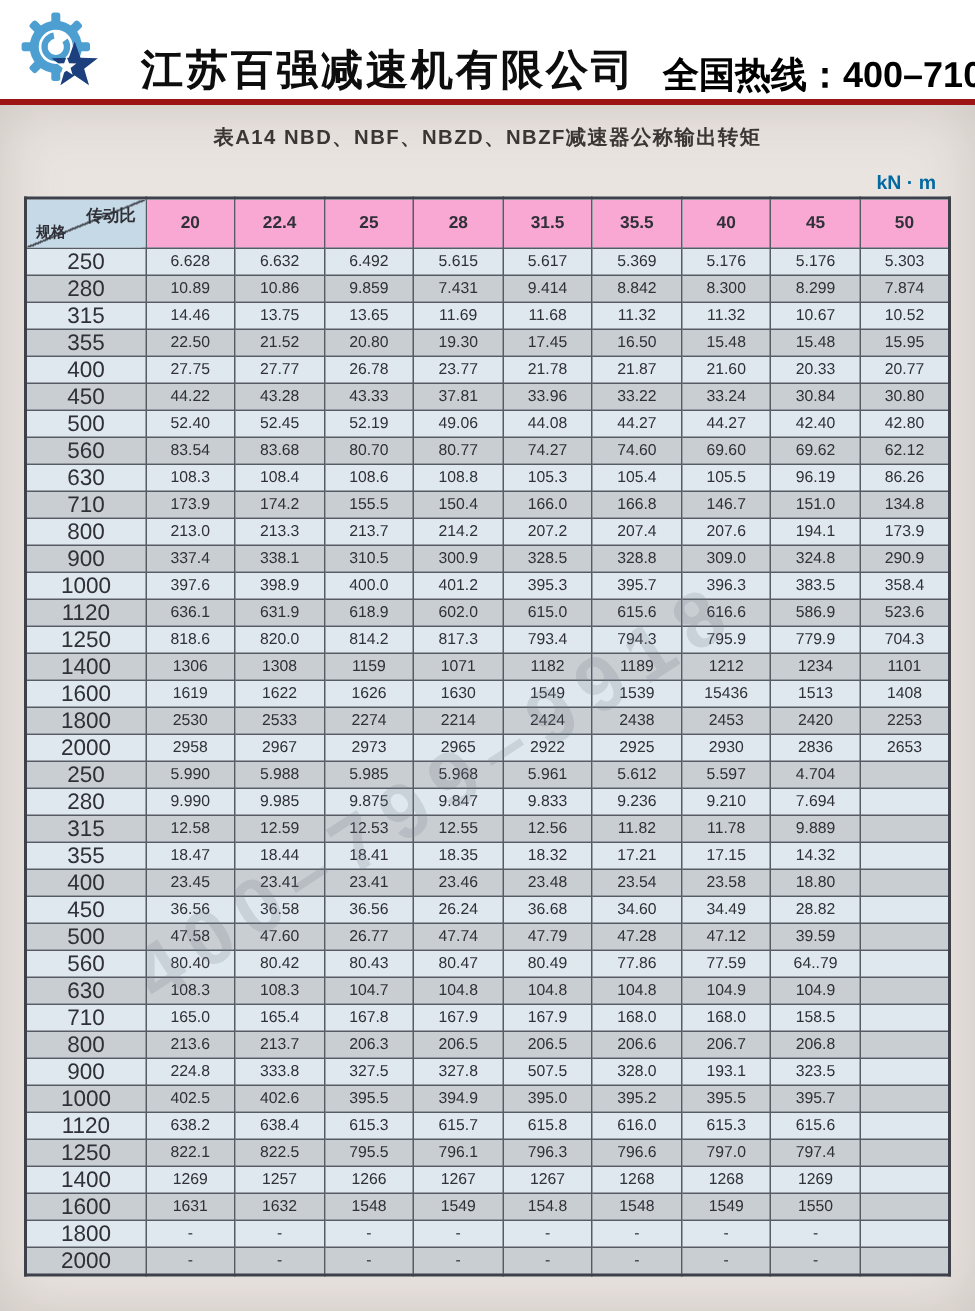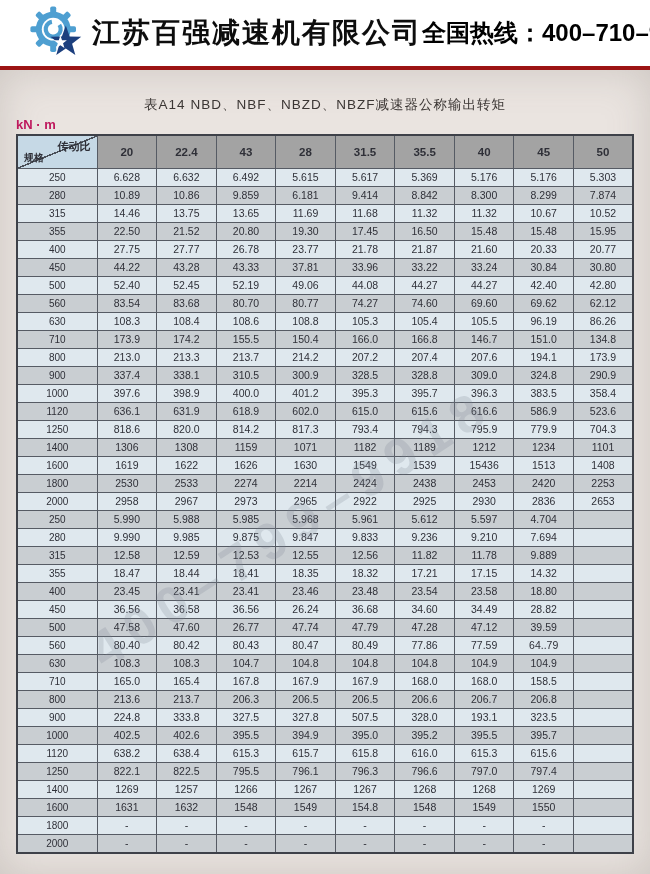--- a/index.html
+++ b/index.html
@@ -5,64 +5,64 @@
   * { margin:0; padding:0; box-sizing:border-box; }
   html,body { width:650px; height:874px; }
   body {
     font-family: "Liberation Sans", "DejaVu Sans", sans-serif;
     background:#ffffff; overflow:hidden; position:relative;
   }
 
   
   .top-header {
     height:66px; background:#ffffff;
-    display:flex; align-items:center; padding:0 12px 0 28px;
+    display:flex; align-items:flex-end; padding:0 12px 0 12px;gap:18px;
   }
   .logo { width:60px; height:60px; flex:0 0 auto; margin-top:2px; }
   .company-name {
     font-size:28px; font-weight:bold; color:#0d0d0d;
     letter-spacing:2px; margin-left:4px; white-space:nowrap;
   }
   .hotline {
     margin-left:auto; font-size:24px; font-weight:bold; color:#000000;
     white-space:nowrap; padding-right:2px;
   }
   .red-divider { height:4px; background:#9c1414; width:100%; }
 
   
   .page {
     position:relative; height:804px; background:#eae4e0;
     padding:0 16px; overflow:hidden;
     box-shadow: inset 0 0 40px rgba(120,110,105,0.25);
   }
   .table-title {
-    padding-top:26px; text-align:center;
-    font-size:13.5px; font-weight:normal; color:#3b3634; letter-spacing:1px;
+    padding-top:13px; text-align:center;
+    font-size:13.5px; font-weight:bold; color:#3b3634; letter-spacing:1px;
   }
   .unit-label {
-    font-size:13px; color:#be185d;
-    padding-right:10px; margin-top:3px; font-weight:bold;
+    text-align:right; font-size:13px; color:#0369a1;
+    padding-right:10px; margin-top:13px; font-weight:bold;
   }
 
   
   table.torque {
     width:100%; border-collapse:collapse; table-layout:fixed;
     margin-top:2px; border:2px solid #3e4149; background:#dfe8ee;
   }
   table.torque col.spec-col { width:13%; }
   table.torque th, table.torque td {
     border:1px solid #565b64; text-align:center; vertical-align:middle;
     color:#2f3038; overflow:hidden; white-space:nowrap;
   }
-  thead th { height:33px; background:#a3a3a3; font-size:11.5px; font-weight:bold;
+  thead th { height:33px; background:#f9a8d4; font-size:11.5px; font-weight:bold;
              border-bottom:2px solid #7e4a44; }
   tbody td { height:17.4px; font-size:10.5px; line-height:17px; }
   tbody tr:nth-child(odd)  td { background:#dfe8ee; }
   tbody tr:nth-child(even) td { background:#c9ced2; }
-  tbody td.spec-cell { font-size:10px; }
+  tbody td.spec-cell { font-size:15px; }
 
   
   th.corner {
     position:relative; padding:0;
     background:
       linear-gradient(to bottom right,
         rgba(0,0,0,0) 48.8%, #4a4f58 48.8%, #4a4f58 51.2%, rgba(0,0,0,0) 51.2%),
       #c6d9e6;
   }
   th.corner .corner-top    { position:absolute; top:3px;   right:6px; font-size:11px; }
@@ -113,21 +113,21 @@
       </colgroup>
     <thead>
       <tr>
         <th class="corner">
           <span class="corner-top">传动比</span>
           <span class="corner-bottom">规格</span>
         </th>
 
       <th>20</th>
           <th>22.4</th>
-          <th>43</th>
+          <th>25</th>
           <th>28</th>
           <th>31.5</th>
           <th>35.5</th>
           <th>40</th>
           <th>45</th>
           <th>50</th>
         </tr>
     </thead>
     <tbody>
 
@@ -141,21 +141,21 @@
           <td>5.369</td>
           <td>5.176</td>
           <td>5.176</td>
           <td>5.303</td>
         </tr>
         <tr>
           <td class="spec-cell">280</td>
           <td>10.89</td>
           <td>10.86</td>
           <td>9.859</td>
-          <td>6.181</td>
+          <td>7.431</td>
           <td>9.414</td>
           <td>8.842</td>
           <td>8.300</td>
           <td>8.299</td>
           <td>7.874</td>
         </tr>
         <tr>
           <td class="spec-cell">315</td>
           <td>14.46</td>
           <td>13.75</td>

